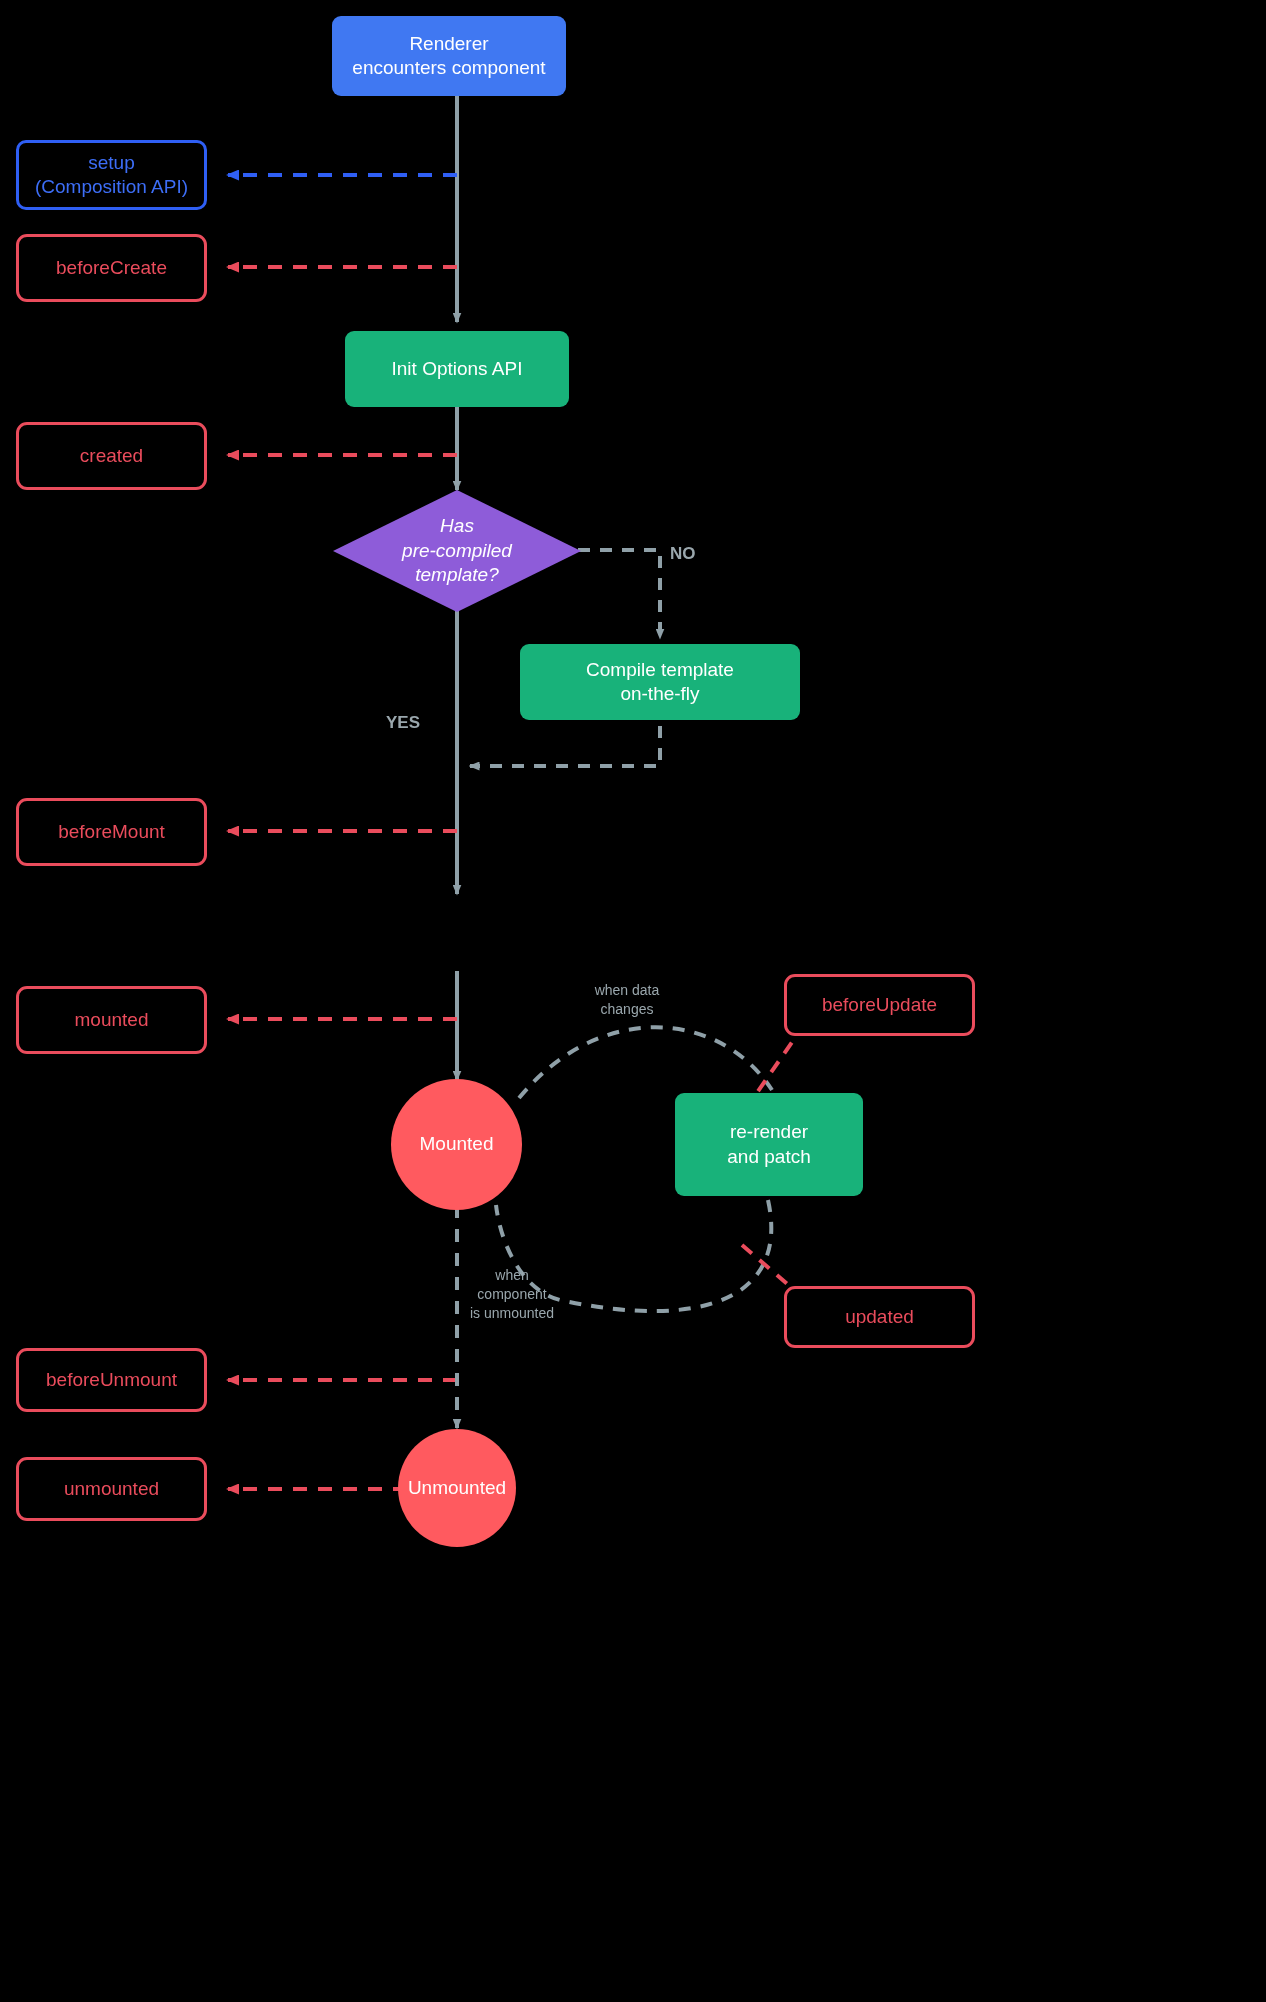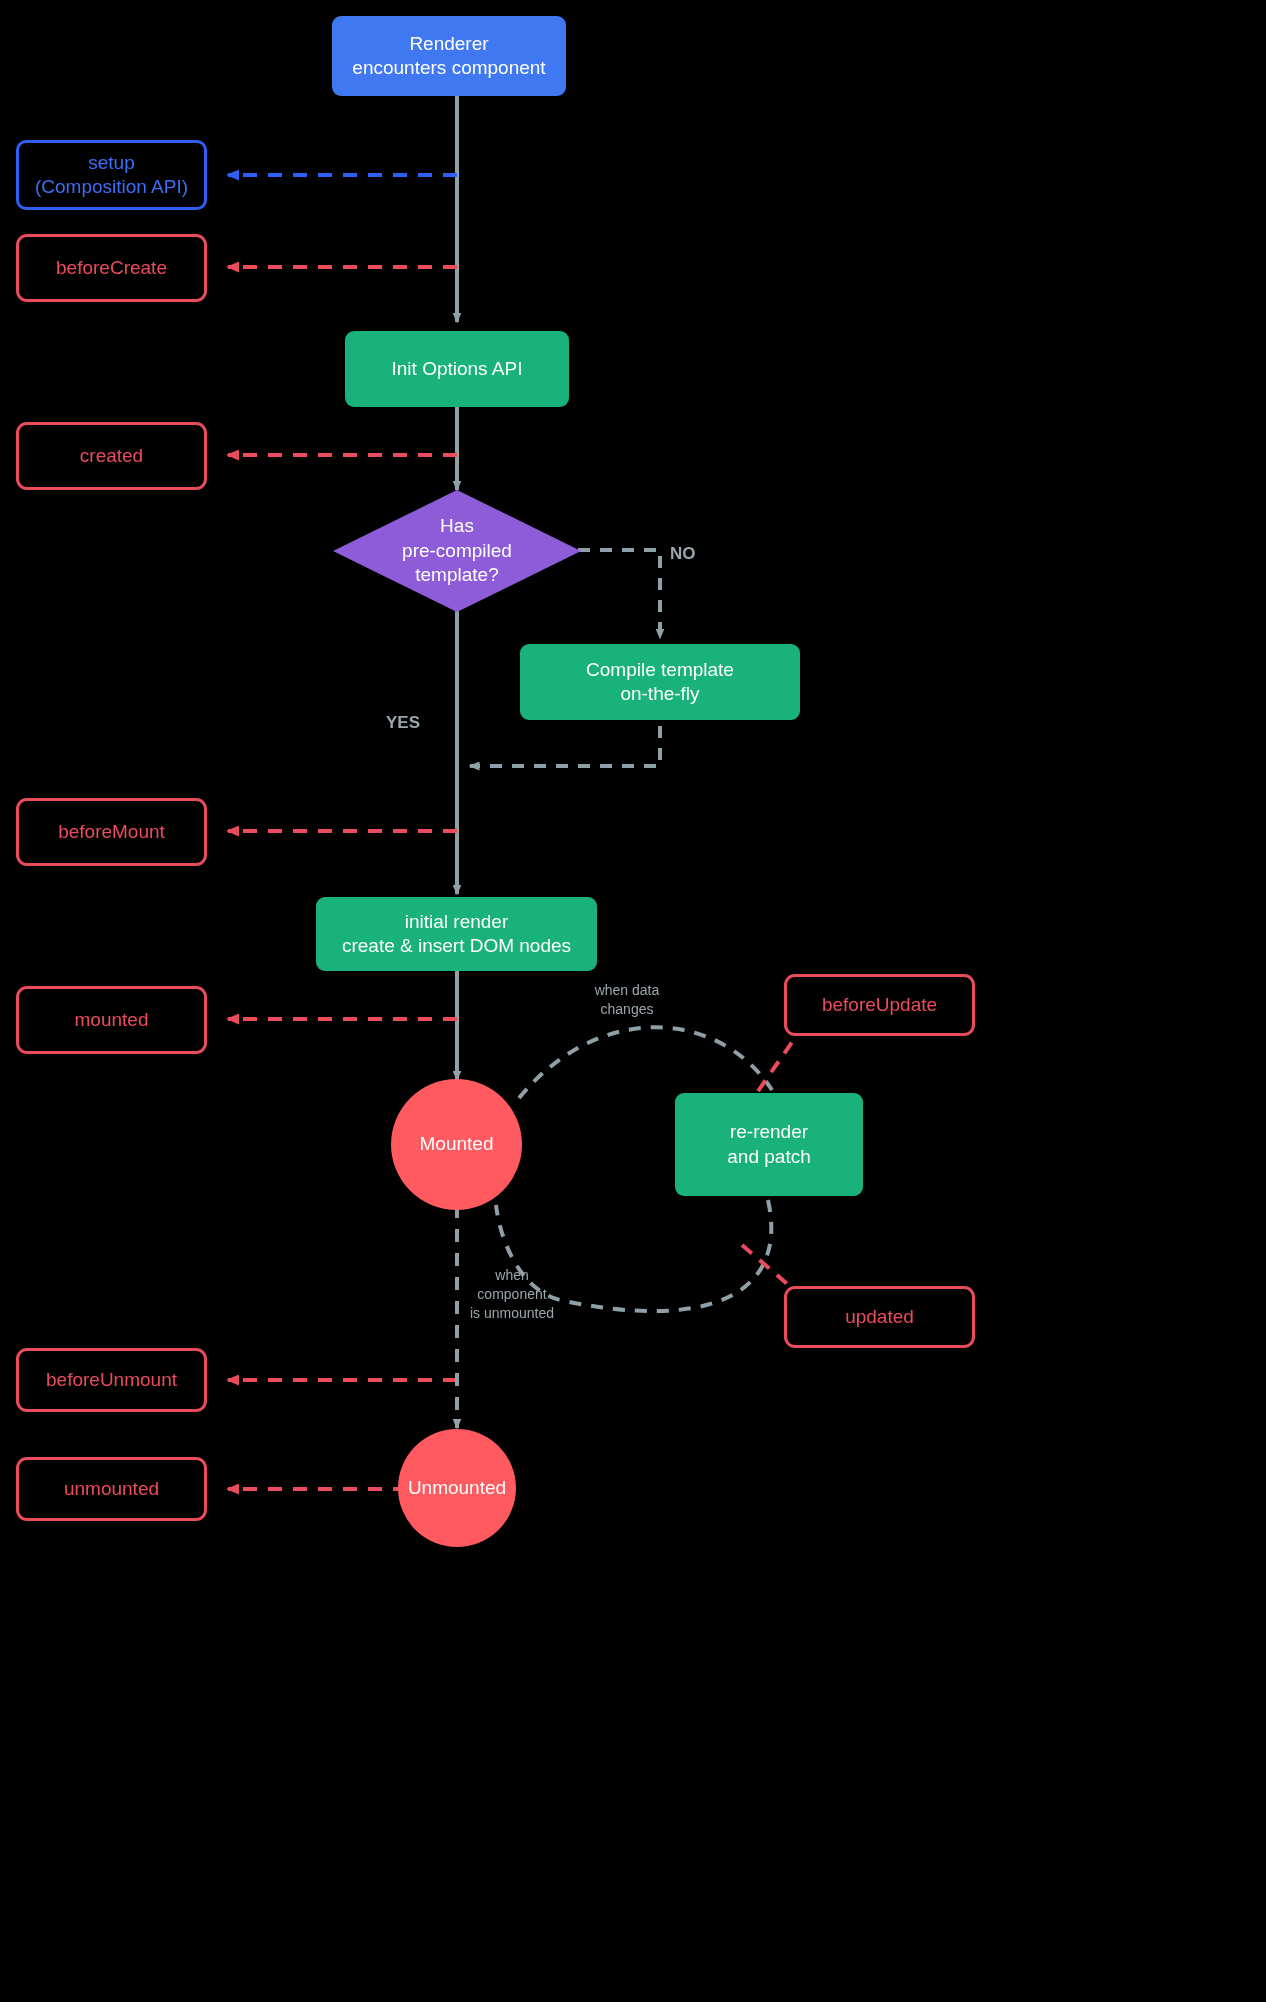--- a/index.html
+++ b/index.html
@@ -43,20 +43,21 @@
   }
   .box-green {
     background: #18b27a;
     color: #ffffff;
     border-radius: 9px;
     font-size: 19px;
   }
   
   .diamond-wrap {
     position: absolute;
+    font-style: italic;
   }
   .diamond-shape {
     position: absolute;
     left: 0; top: 0;
     width: 100%;
     height: 100%;
   }
   .diamond-label {
     position: absolute;
     left: 0; top: 0;
@@ -198,24 +199,20 @@
 
   <div class="node box-green" style="left:520px; top:644px; width:280px; height:76px;">
     <span>Compile template
 on-the-fly</span>
   </div>
 
   <div class="node hook" style="left:16px; top:798px; width:191px; height:68px;">
     <span>beforeMount</span>
   </div>
 
-  <div class="node box-green" style="left:316px; top:897px; width:281px; height:74px;">
-    <span>initial render
-create &amp; insert DOM nodes</span>
-  </div>
 
   <div class="node hook" style="left:16px; top:986px; width:191px; height:68px;">
     <span>mounted</span>
   </div>
 
   <div class="node circle" style="left:391px; top:1079px; width:131px; height:131px;">
     <span>Mounted</span>
   </div>
 
   <div class="edge-label thin" style="left:562px; top:981px; width:130px;">when data

